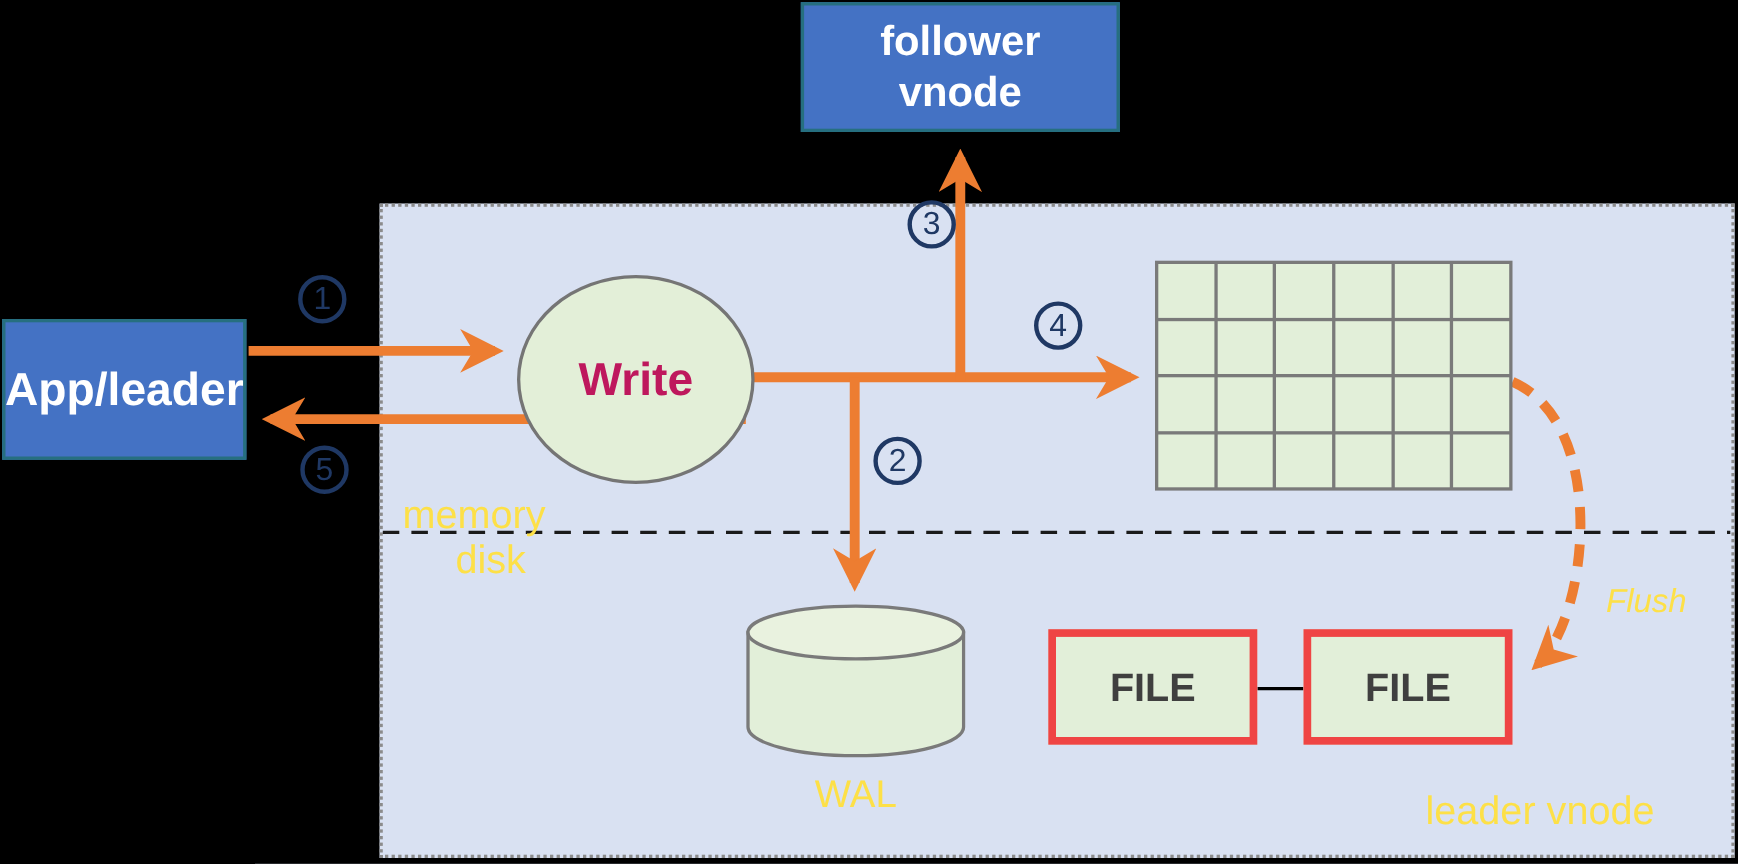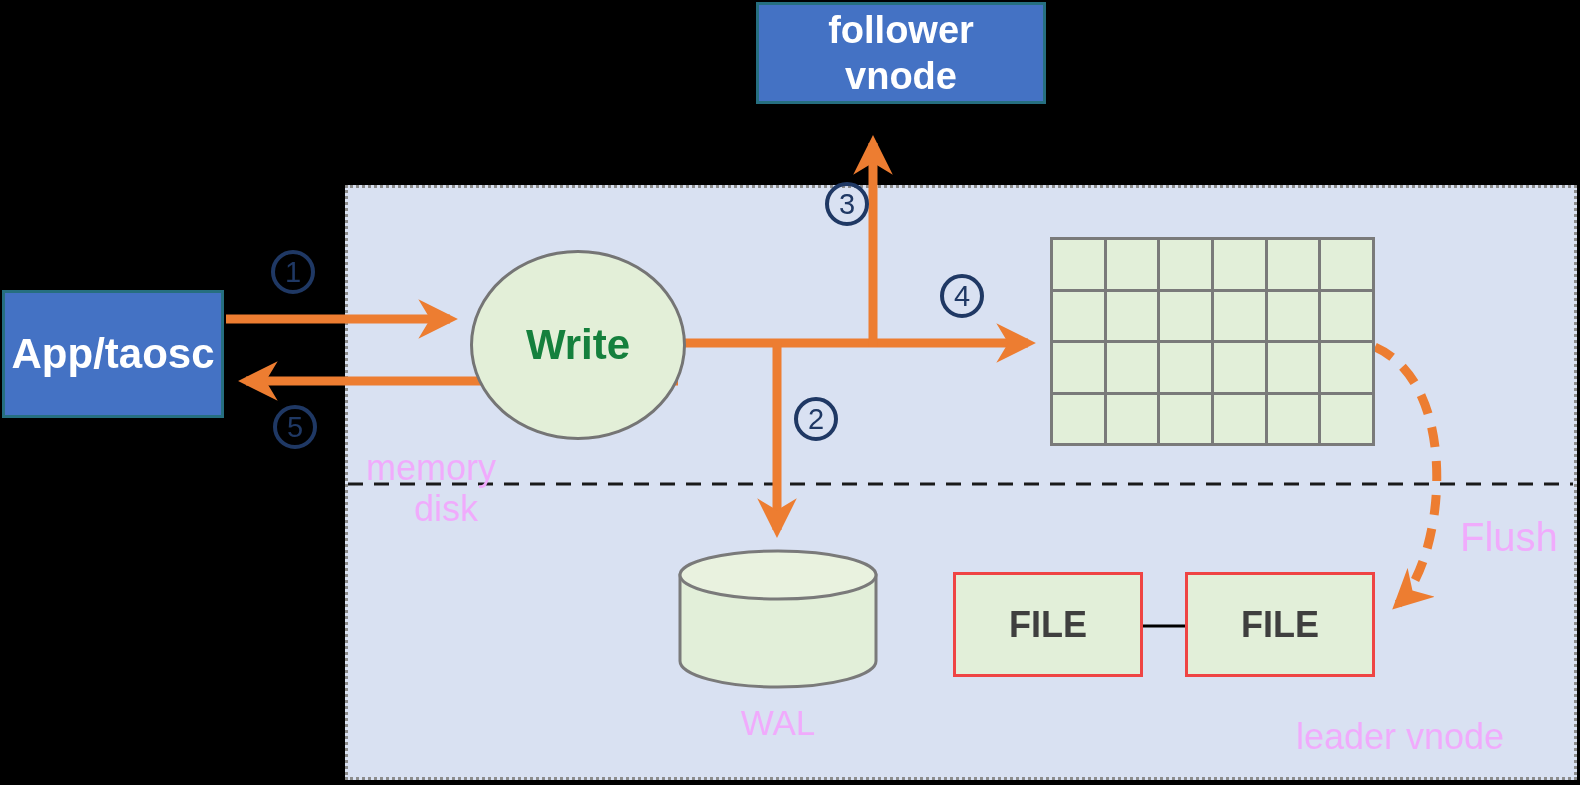--- a/index.html
+++ b/index.html
@@ -11,49 +11,49 @@
   .panel{
     position:absolute;left:345px;top:185px;width:1232px;height:595px;
     background:#d9e1f2;border:3px dotted #8c8c8c;box-sizing:border-box;
   }
   
   .bluebox{
     position:absolute;background:#4472c4;border:3px solid #266f80;box-sizing:border-box;
     color:#fff;font-weight:bold;display:flex;align-items:center;justify-content:center;
     text-align:center;
   }
-  #follower-box{left:728px;top:2px;width:290px;height:102px;font-size:38px;line-height:1.22;padding:0 38px;margin-left:28px;}
+  #follower-box{left:728px;top:2px;width:290px;height:118px;font-size:38px;line-height:1.22;padding:0 38px;}
   #app-box{left:2px;top:290px;width:222px;height:128px;font-size:42px;}
   
   #write-ellipse{
     position:absolute;left:470px;top:250px;width:216px;height:190px;border-radius:50%;
     background:#e3efd8;border:3px solid #757575;box-sizing:border-box;
     display:flex;align-items:center;justify-content:center;
-    font-size:42px;font-weight:bold;color:#15803d;
+    font-size:42px;font-weight:bold;color:#be185d;
   }
   
   #memtable-grid{
     position:absolute;left:1050px;top:237px;width:325px;height:209px;
     background:#7a7a7a;display:grid;gap:3px;padding:3px;box-sizing:border-box;
   }
   #memtable-grid .cell{background:#e2efd9;}
   
   .filebox{
     position:absolute;top:572px;width:190px;height:105px;background:#e2efd9;
-    border:3px solid #ef4444;box-sizing:border-box;display:flex;align-items:center;
+    border:7px solid #ef4444;box-sizing:border-box;display:flex;align-items:center;
     justify-content:center;font-size:36px;font-weight:bold;color:#3f3f3f;
   }
   #file-left{left:953px;}
   #file-right{left:1185px;}
   
-  .lbl{position:absolute;color:#f0abfc;}
+  .lbl{position:absolute;color:#fde047;}
   #memory-label{left:366px;top:447px;font-size:36px;}
   #disk-label{left:366px;top:488px;font-size:36px;margin-left:48px;}
   #wal-label{left:678px;top:703px;width:200px;text-align:center;font-size:35px;}
-  #flush-label{left:1460px;top:515px;font-size:40px;}
+  #flush-label{left:1460px;top:530px;font-size:30px;font-style:italic;}
   #leader-label{left:1250px;top:716px;width:300px;text-align:center;font-size:36px;}
   
   .badge{
     position:absolute;width:44px;height:44px;border:4px solid #1f3864;border-radius:50%;
     box-sizing:border-box;color:#1f3864;font-size:29px;line-height:1;
     display:flex;align-items:center;justify-content:center;background:transparent;
   }
   #step-1{left:271px;top:250px;}
   #step-2{left:794px;top:397px;}
   #step-3{left:825px;top:182px;}
@@ -88,21 +88,21 @@
 
     <line x1="777" y1="343" x2="777" y2="530" stroke="#ed7d31" stroke-width="9" marker-end="url(#ah)"></line>
 
     <line x1="873" y1="347" x2="873" y2="143" stroke="#ed7d31" stroke-width="9" marker-end="url(#ah)"></line>
 
     <path d="M1375,347 C1462,385 1445,560 1398,604" fill="none" stroke="#ed7d31" stroke-width="9" stroke-dasharray="20 14" marker-end="url(#ah)"></path>
   </svg>
 
   <div id="follower-box" class="bluebox">follower vnode</div>
 
-  <div id="app-box" class="bluebox">App/taosc</div>
+  <div id="app-box" class="bluebox">App/leader</div>
 
   <div id="write-ellipse">Write</div>
 
   <div id="memtable-grid" style="grid-template-columns: repeat(6, 1fr);">
       <div class="cell"></div>
       <div class="cell"></div>
       <div class="cell"></div>
       <div class="cell"></div>
       <div class="cell"></div>
       <div class="cell"></div>

